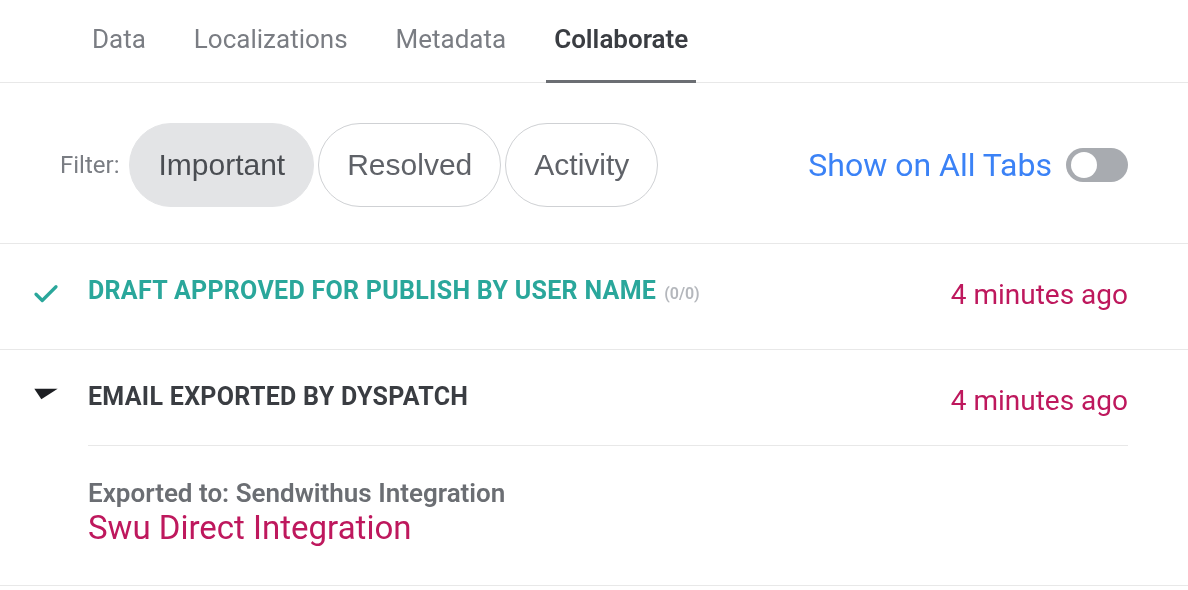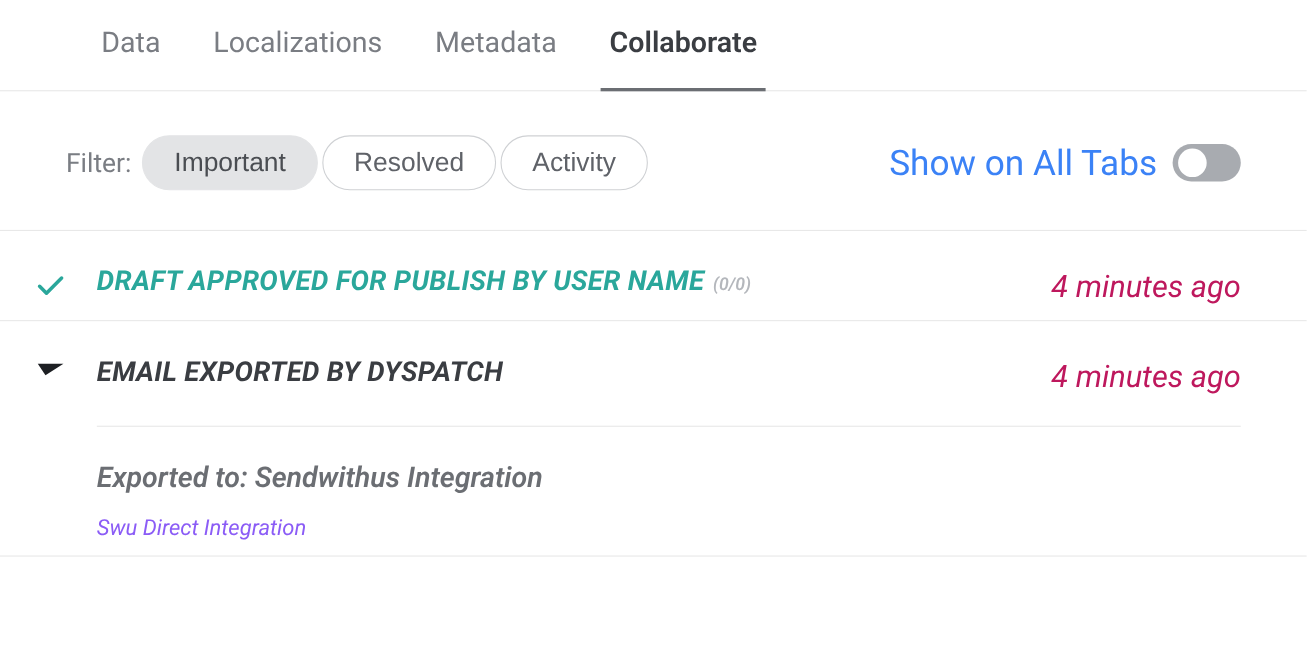--- a/index.html
+++ b/index.html
@@ -41,26 +41,26 @@
     align-items: center;
     padding: 40px 60px 36px 60px;
     gap: 4px;
   }
   .filter-label {
     font-size: 24px;
     color: #7a7d83;
     margin-right: 6px;
   }
   .chip {
-    font-size: 24px;
+    font-size: 30px;
     color: #5f6268;
     border: 1.5px solid #cfd1d4;
     background: #fff;
     border-radius: 999px;
-    padding: 10px 28px;
+    padding: 24px 28px;
     cursor: pointer;
   }
   .chip.active {
     background: #e3e4e6;
     border-color: #e3e4e6;
     color: #4a4d52;
   }
   .spacer { flex: 1; }
   .toggle-label {
     font-size: 32px;
@@ -83,23 +83,22 @@
     position: absolute;
     top: 4px;
     left: 5px;
   }
   .list { border-top: 1px solid #e8e8e8; }
   .row {
     display: grid;
     grid-template-columns: 48px 1fr auto;
     column-gap: 18px;
     align-items: start;
-    padding: 32px 60px 14px 22px;
+    padding: 32px 60px 38px 22px;
     border-bottom: 1px solid #e8e8e8;
-    font-style: italic;
   }
   .row-icon {
     display: flex;
     align-items: flex-start;
     justify-content: center;
     padding-top: 2px;
   }
   .row-title {
     font-size: 25px;
     font-weight: 700;
@@ -117,25 +116,25 @@
   .row-body {
     grid-column: 2 / span 2;
     margin-top: 28px;
     border-top: 1px solid #e8e8e8;
     padding-top: 32px;
   }
   .body-label {
     font-size: 26px;
     font-weight: 600;
     color: #6b6e73;
-    margin-bottom: 17px;
+    margin-bottom: 0;
   }
   .body-text {
-    font-size: 20px;
-    color: #8b5cf6;
+    font-size: 33px;
+    color: #be185d;
   }
   svg { display: block; }
 </style>
 </head>
 <body>
 
 <div class="tabs">
   <div class="tab">Data</div>
   <div class="tab">Localizations</div>
   <div class="tab">Metadata</div>

